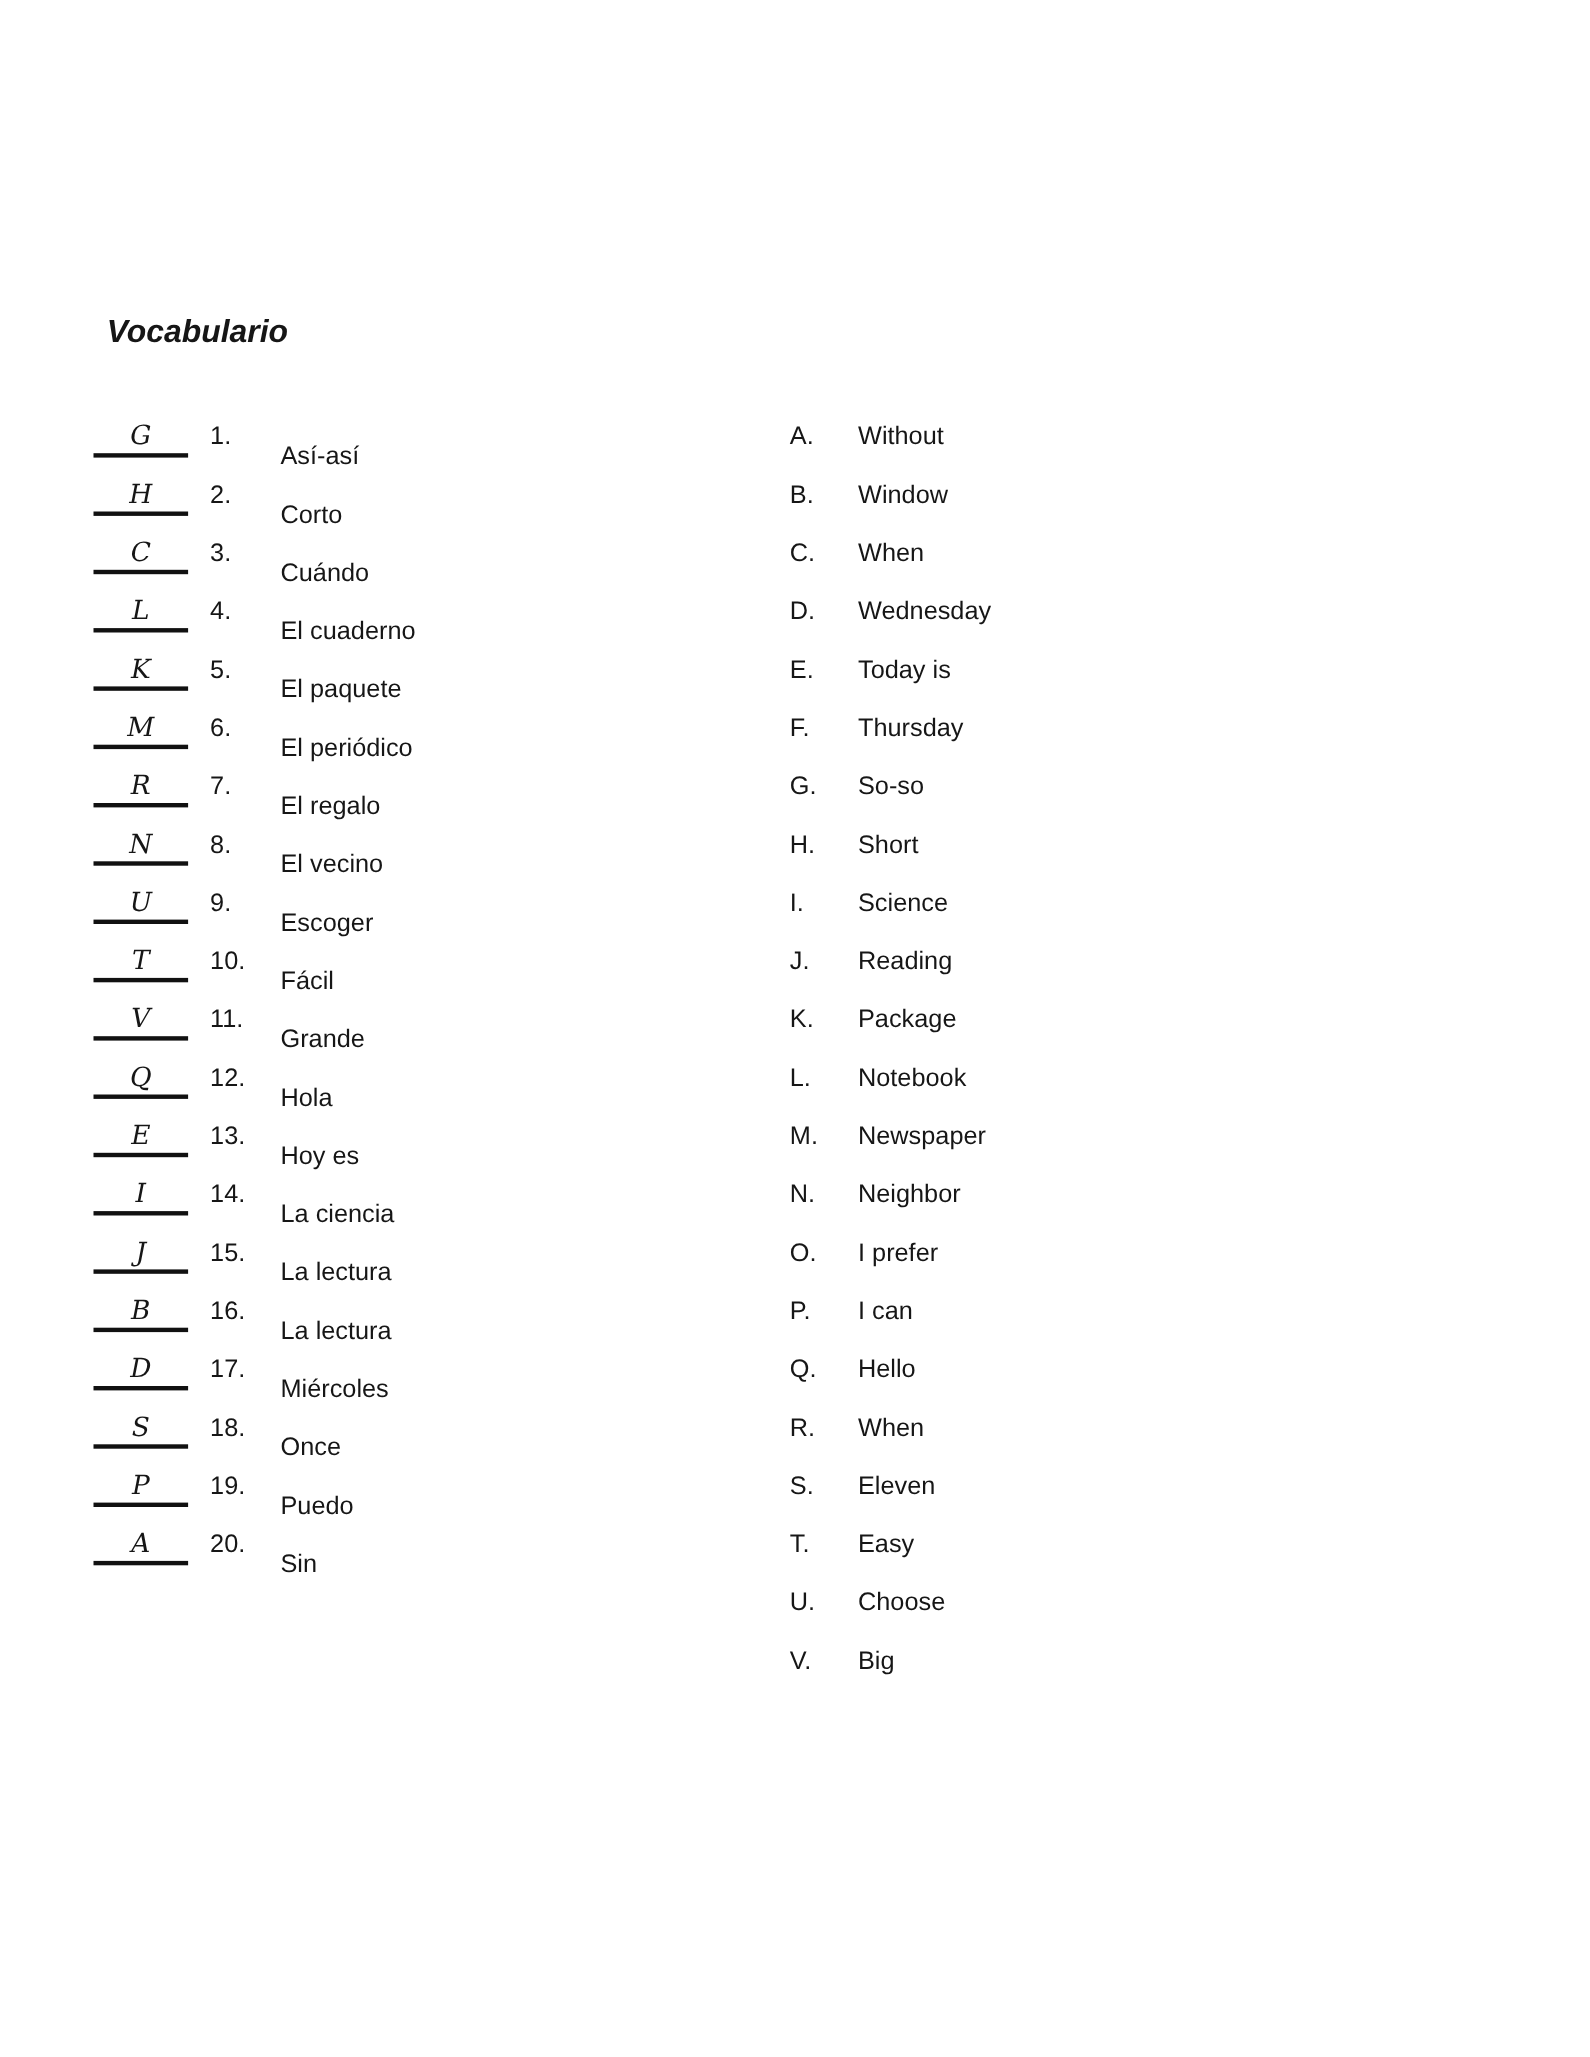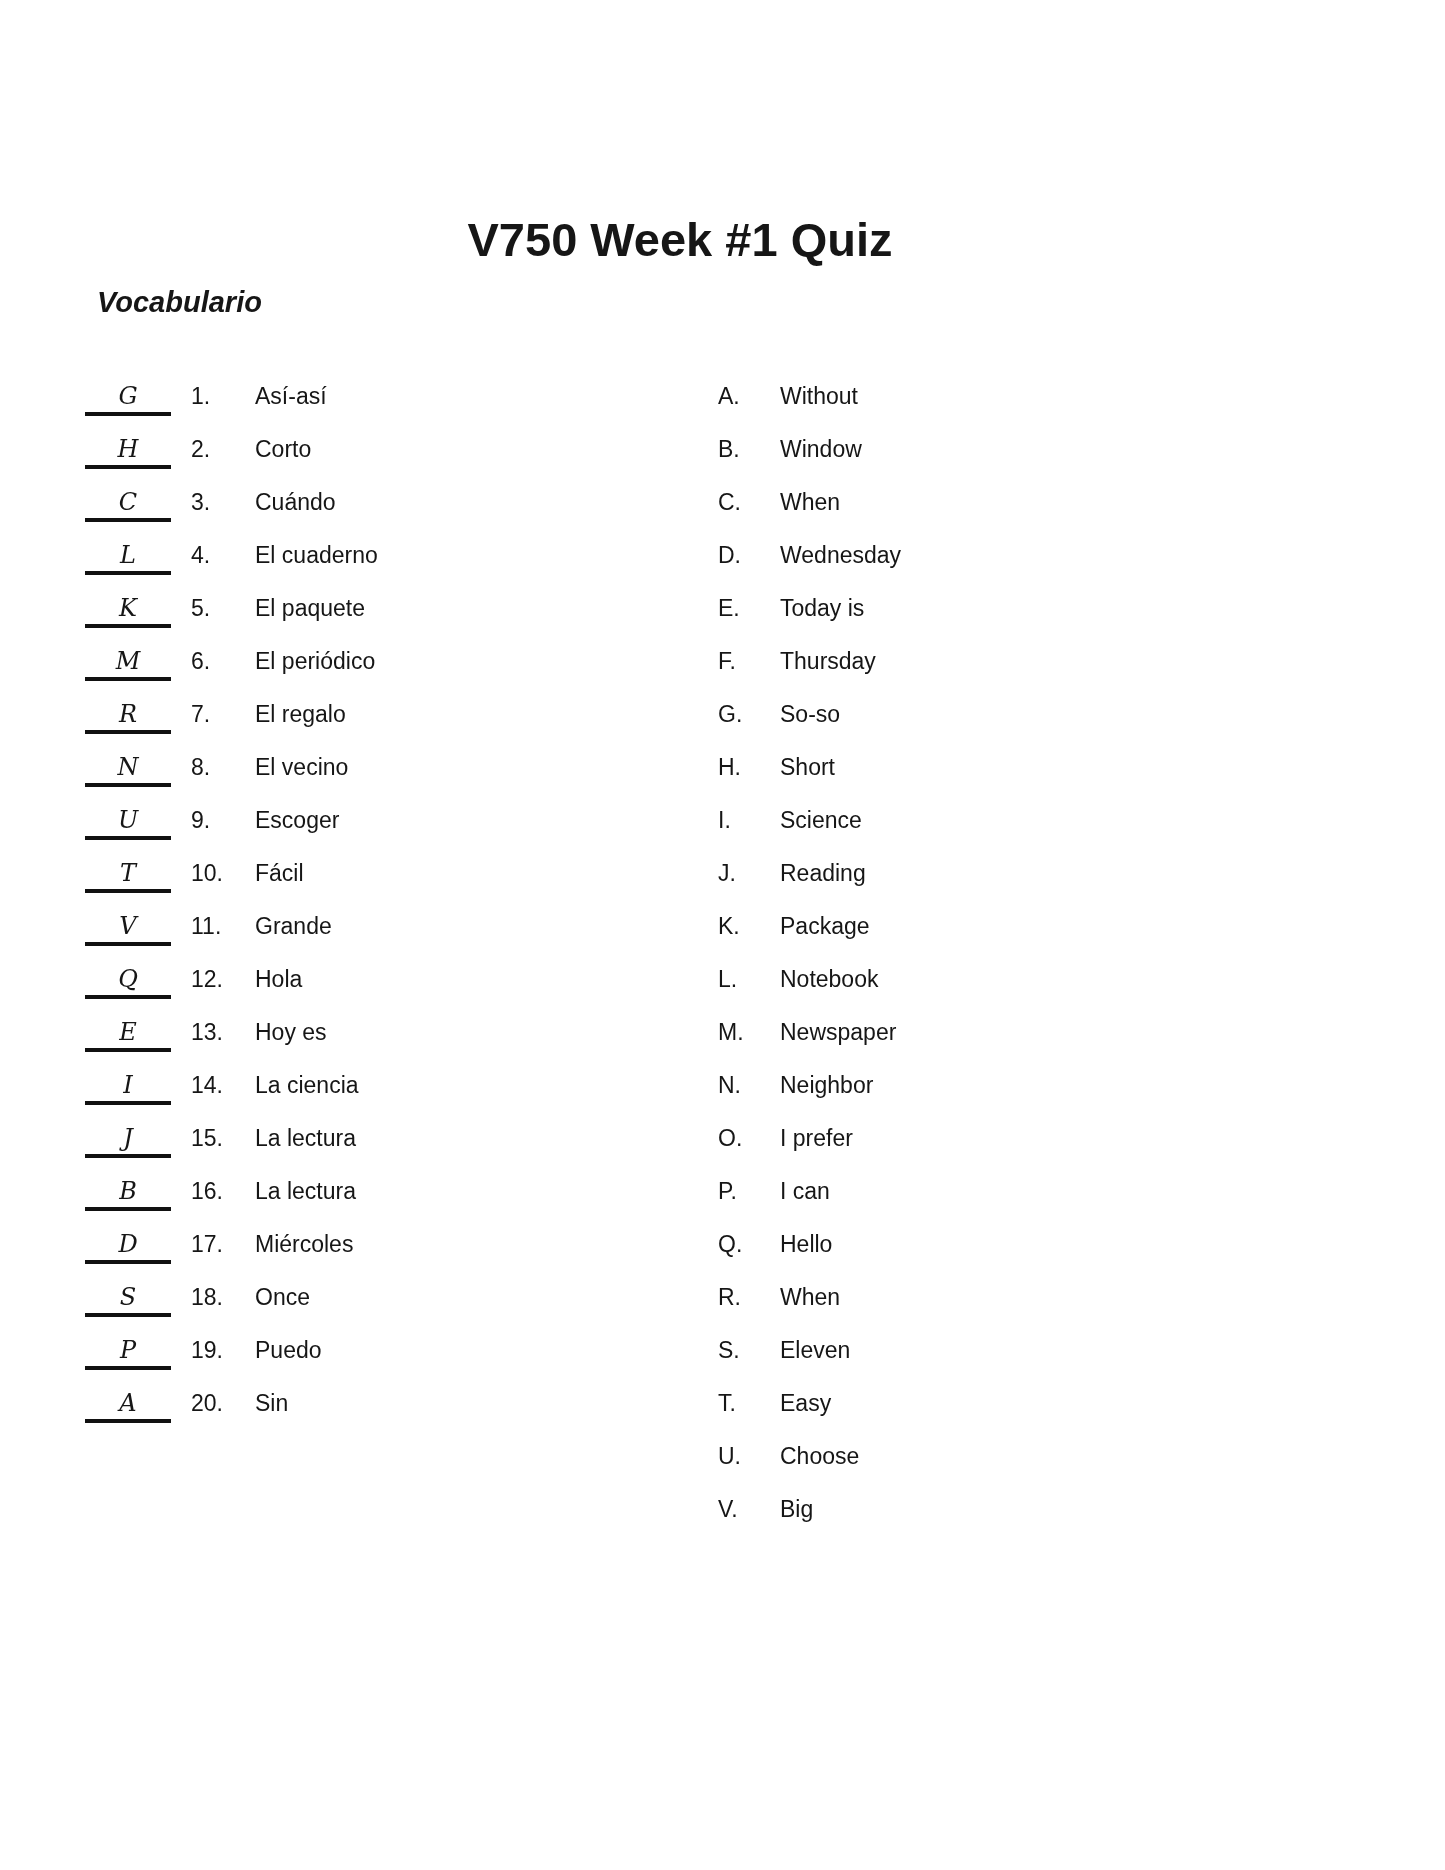--- a/index.html
+++ b/index.html
@@ -73,30 +73,29 @@
   }
   .blank-line {
     position: absolute;
     left: 85px;
     top: 29px;
     width: 86px;
     height: 4px;
     background: #111111;
   }
   .item-number { left: 191px; }
-  .item-word   { left: 255px; }
+  .item-word   { left: 255px; margin-top: 18px; }
   .option-letter     { left: 718px; }
   .option-definition { left: 780px; }
 </style>
 </head>
 <body>
 
 <div class="page">
 
-  <div class="doc-title">V750 Week #1 Quiz</div>
 
   <div class="section-heading">Vocabulario</div>
 
 
   <div class="abs-fill">
     <div class="match-row" style="top: 383px;">
       <span class="ans-letter">G</span>
       <div class="blank-line"></div>
       <span class="item-number">1.</span>
       <span class="item-word">Así-así</span>

